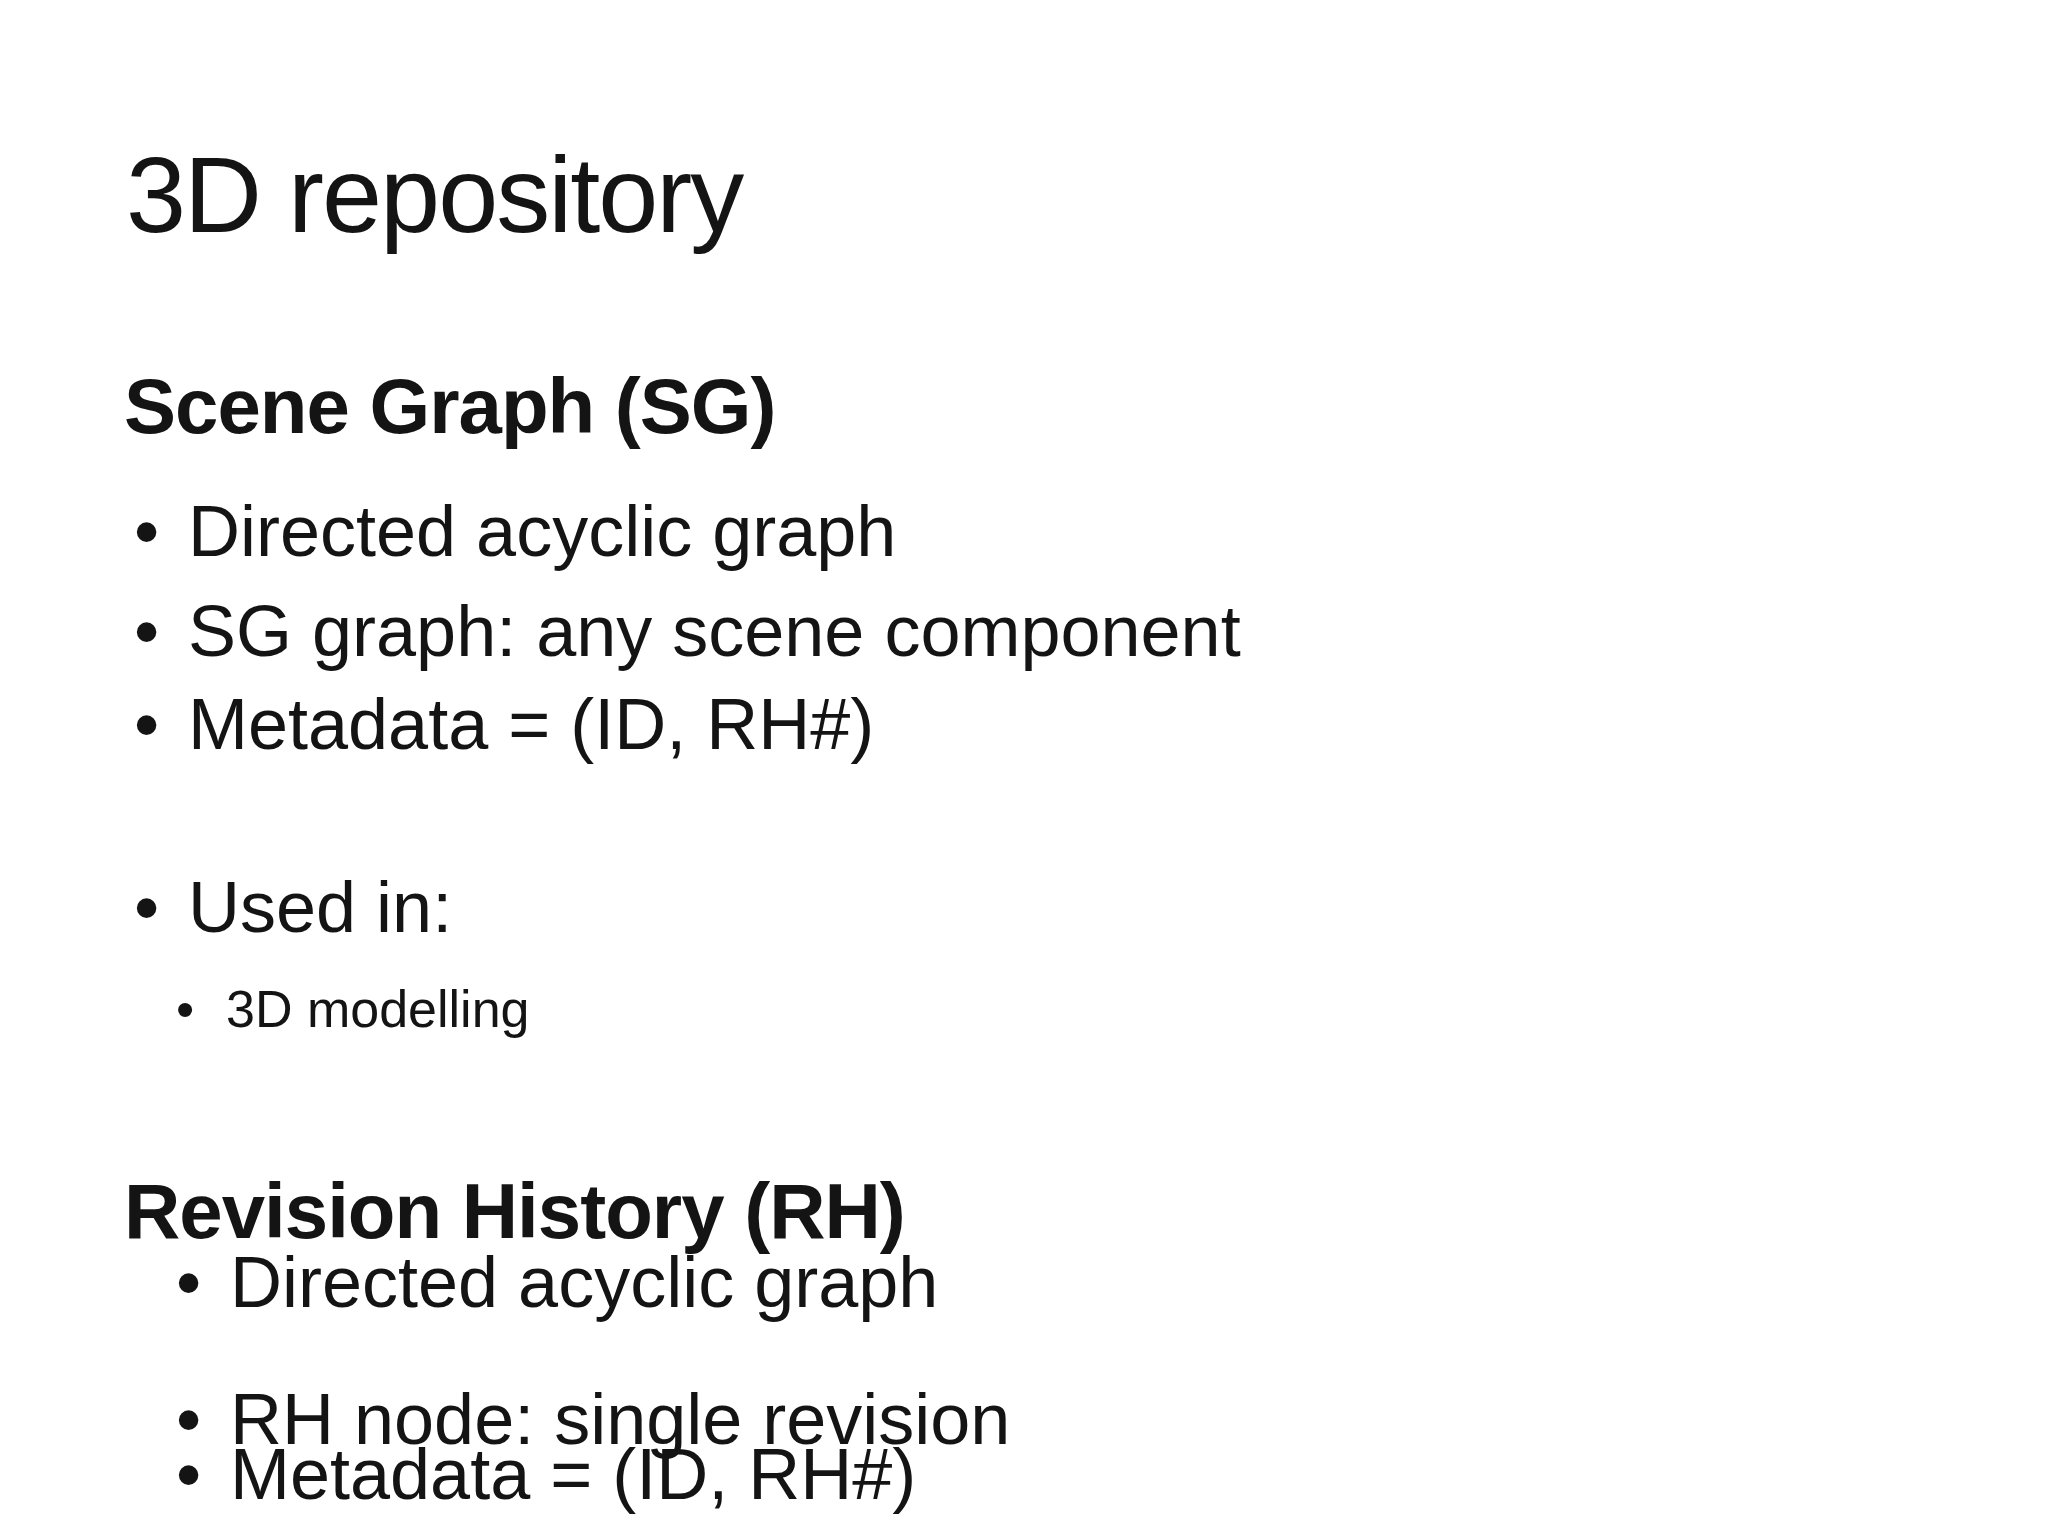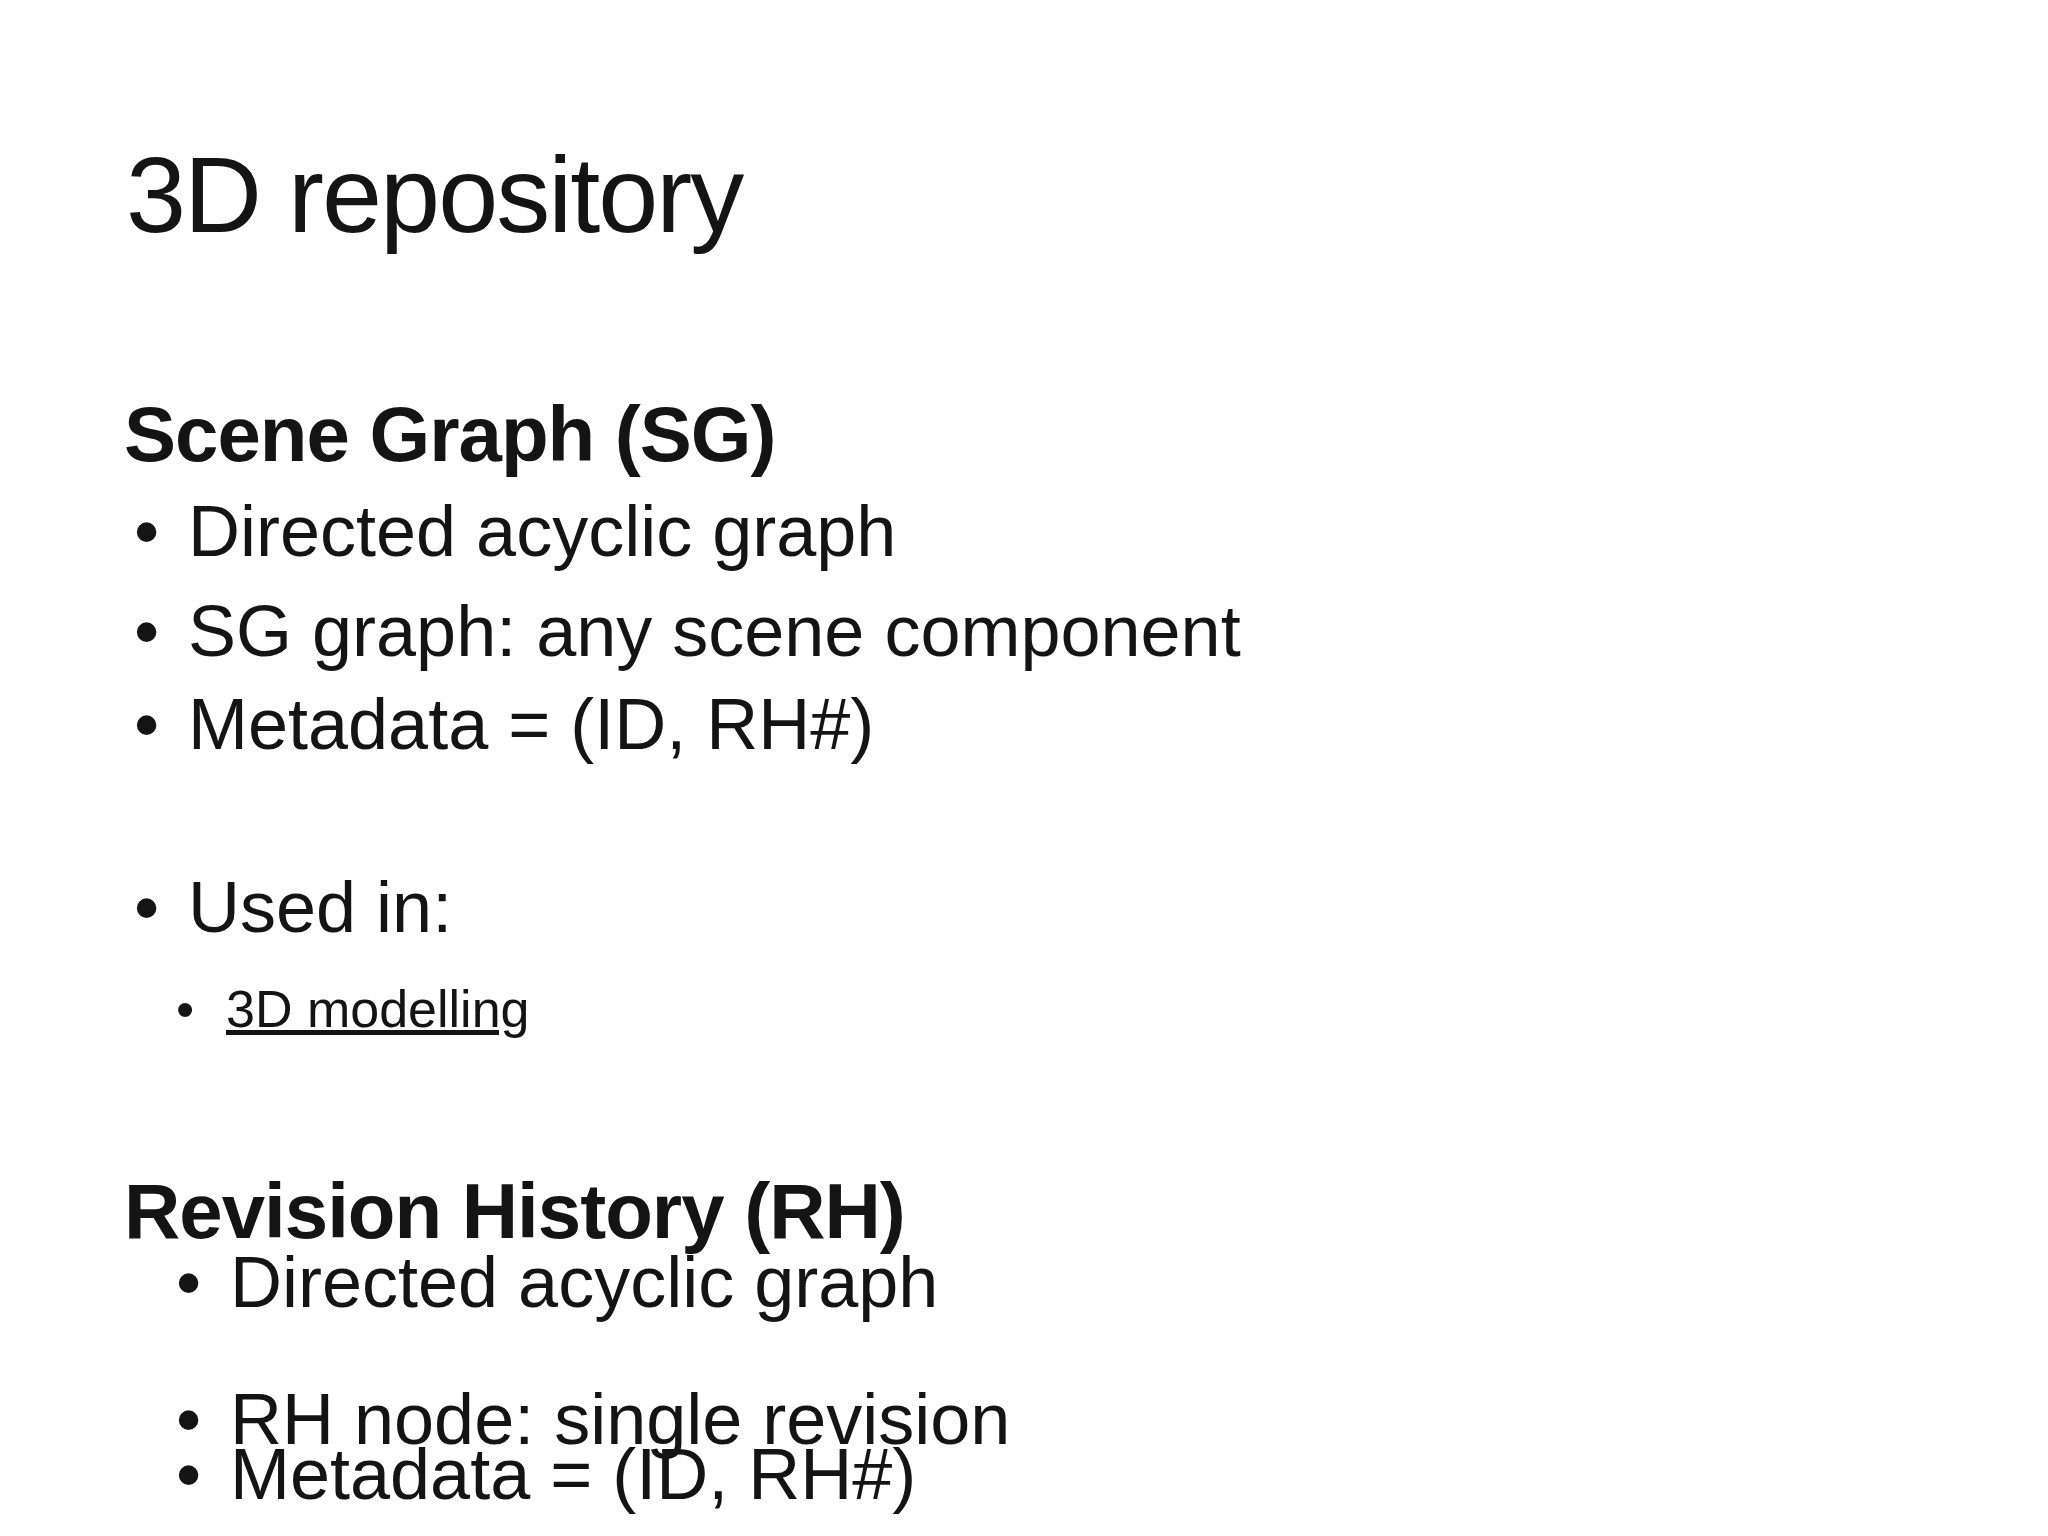--- a/index.html
+++ b/index.html
@@ -17,28 +17,28 @@
     left:126px;top:136px;
     font-size:108px;line-height:1.1;
     letter-spacing:-2px;
     font-weight:400;
   }
   
   .heading{
     font-size:78px;line-height:1.1;
     font-weight:700;letter-spacing:-1px;
   }
-  #heading-sg{left:124px;top:392px;}
+  #heading-sg{left:124px;top:364px;}
   #heading-rh{left:124px;top:1141px;margin-top:28px;}
   
   .line{font-size:72px;line-height:1.1;}
   .line .dot{display:inline-block;}
   .lvl1{left:134px;}
   .lvl1 .dot{width:54px;}
-  .sub{left:176px;font-size:52px;text-decoration:underline;}
+  .sub{left:176px;font-size:52px;}
   .sub .dot{width:50px;}
   .lvl2{left:176px;}
   .lvl2 .dot{width:54px;}
   
   #b0{top:492px;}
   #b1{top:592px;}
   #b2{top:685px;}
   #b3{top:828px;margin-top:40px;}
   #s0{top:981px;}
   #s1{top:1056px;}

